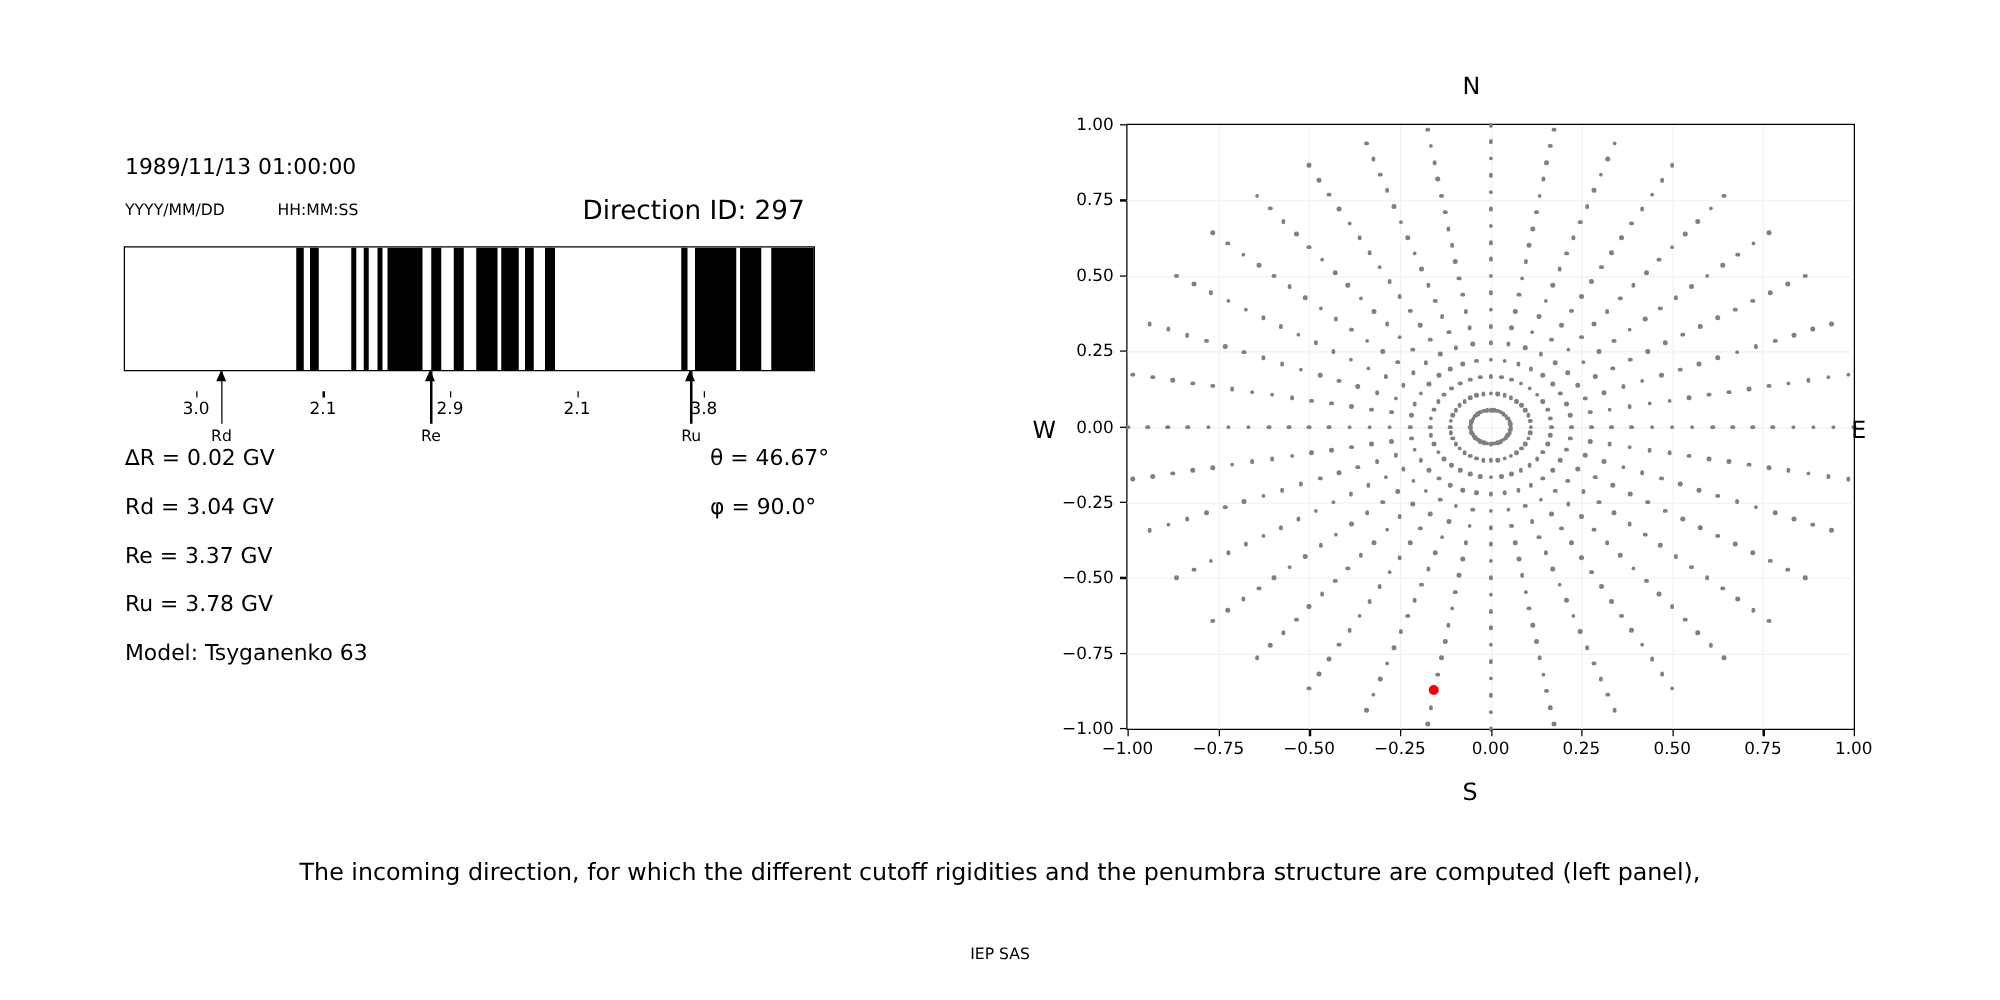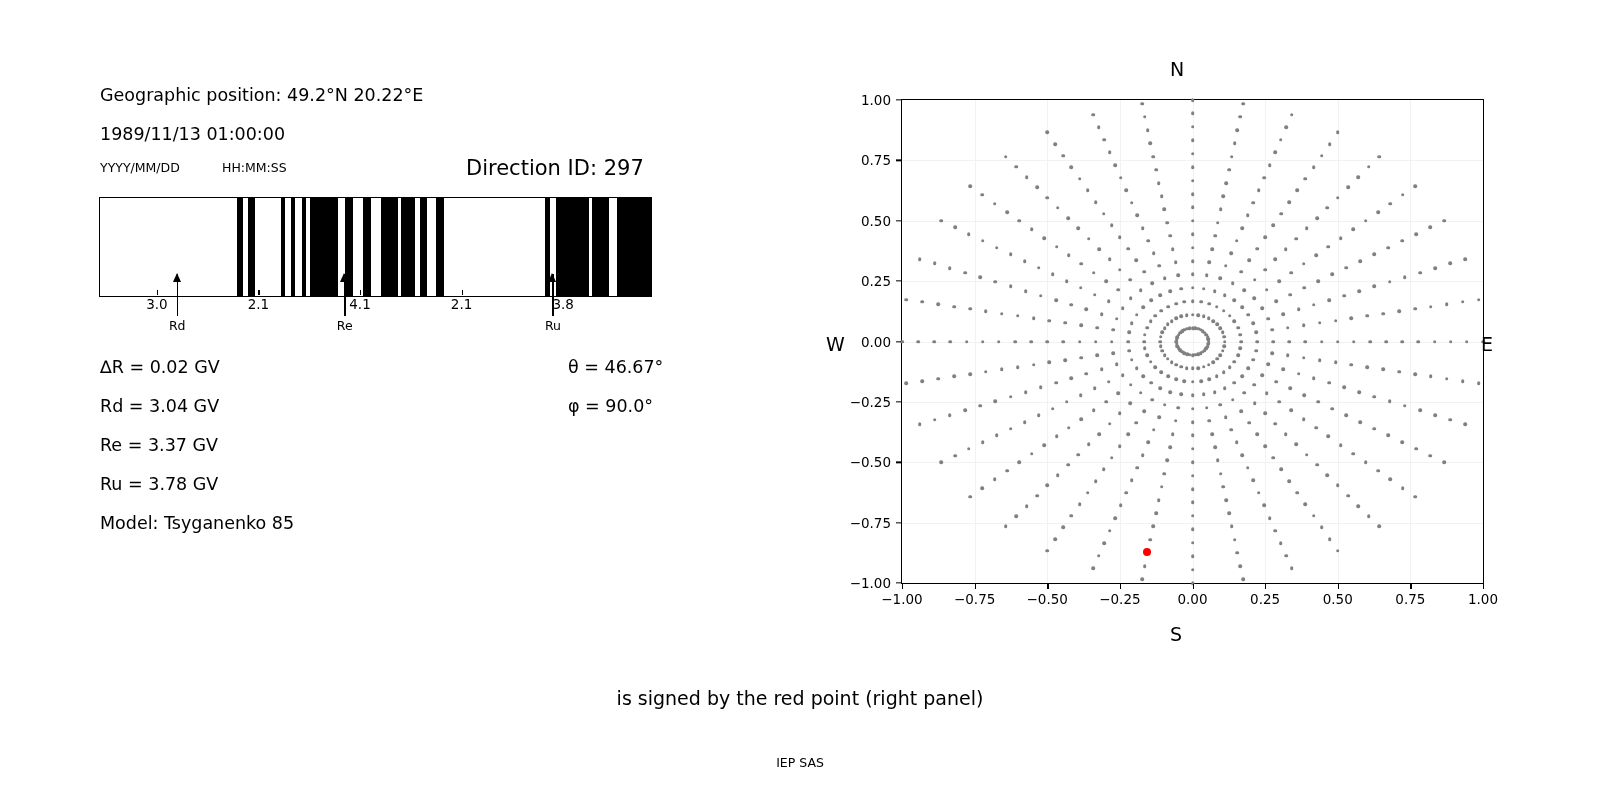--- a/index.html
+++ b/index.html
@@ -22,21 +22,21 @@
   
   #penumbra-wrap{position:absolute;left:99px;top:197px;width:553px;height:100px;}
   #penumbra-bar{
     position:absolute;left:0;top:0;width:100%;height:100%;
     background:#ffffff;border:1.3px solid #000000;box-sizing:border-box;
     overflow:hidden;
   }
   .stripe{position:absolute;top:0;height:100%;background:#000000;}
 
   
-  #rigidity-axis{position:absolute;left:99px;top:290px;width:553px;height:60px;}
+  #rigidity-axis{position:absolute;left:99px;top:313px;width:553px;height:60px;}
   .tickmark{position:absolute;top:0;width:1.3px;height:5px;background:#000;}
   .ticklabel{position:absolute;top:6px;font-size:13.5px;transform:translateX(-50%);white-space:nowrap;}
 
   
   .marker{position:absolute;top:-16px;}
   .marker .shaft{position:absolute;left:-0.7px;top:0;width:1.5px;height:42px;background:#000;}
   .marker .head{
     position:absolute;left:-4.5px;top:-1px;width:0;height:0;
     border-left:4.5px solid transparent;border-right:4.5px solid transparent;
     border-bottom:9px solid #000;
@@ -78,21 +78,20 @@
   #caption{position:absolute;left:0;top:682px;width:1600px;text-align:center;
            font-size:19px;line-height:32px;color:#000;}
   #footer{position:absolute;left:0;top:755px;width:1600px;text-align:center;
            font-size:12.5px;color:#000;}
 </style>
 </head>
 <body>
 
 <div id="left-panel">
 
-  <div class="info-line" id="geo-position">Geographic position: 49.2°N 20.22°E</div>
 
   <div class="info-line" id="datetime-value">1989/11/13 01:00:00</div>
 
   <div class="info-line" id="fmt-date">YYYY/MM/DD</div>
 
   <div class="info-line" id="fmt-time">HH:MM:SS</div>
 
   <div class="info-line" id="direction-id">Direction ID: 297</div>
 
   <div id="penumbra-wrap">
@@ -115,21 +114,21 @@
         <div class="stripe" style="left: 517.454px; width: 35.5464px;"></div>
       </div>
   </div>
 
   <div id="rigidity-axis">
       <div class="tickmark" style="left: 57.8898px;"></div>
       <div class="ticklabel" style="left: 57.8898px;">3.0</div>
       <div class="tickmark" style="left: 159.451px;"></div>
       <div class="ticklabel" style="left: 159.451px;">2.1</div>
       <div class="tickmark" style="left: 261.012px;"></div>
-      <div class="ticklabel" style="left: 261.012px;">4.1</div>
+      <div class="ticklabel" style="left: 261.012px;">2.9</div>
       <div class="tickmark" style="left: 362.573px;"></div>
       <div class="ticklabel" style="left: 362.573px;">2.1</div>
       <div class="tickmark" style="left: 464.134px;"></div>
       <div class="ticklabel" style="left: 464.134px;">3.8</div>
       <div class="marker" style="left: 78.202px;">
         <div class="shaft"></div>
         <div class="head"></div>
         <div class="mlabel">Rd</div>
       </div>
       <div class="marker" style="left: 245.778px;">
@@ -141,21 +140,21 @@
         <div class="shaft"></div>
         <div class="head"></div>
         <div class="mlabel">Ru</div>
       </div>
     </div>
 
   <div class="param col-a" style="top:357px;">∆R = 0.02 GV</div>
   <div class="param col-a" style="top:396px;">Rd = 3.04 GV</div>
   <div class="param col-a" style="top:435px;">Re = 3.37 GV</div>
   <div class="param col-a" style="top:474px;">Ru = 3.78 GV</div>
-  <div class="param col-a" style="top:513px;">Model: Tsyganenko 85</div>
+  <div class="param col-a" style="top:513px;">Model: Tsyganenko 63</div>
   <div class="param col-b" style="top:357px;">θ = 46.67°</div>
   <div class="param col-b" style="top:396px;">φ = 90.0°</div>
 </div>
 
 <div id="right-panel">
   <div id="plot-frame">
     <div id="grid-layer">
         <div class="gridline-v" style="left: 72.625px;"></div>
         <div class="gridline-v" style="left: 145.25px;"></div>
         <div class="gridline-v" style="left: 217.875px;"></div>
@@ -862,15 +861,15 @@
       <div class="xtickmark" style="left: 1483px; top: 584px;"></div>
     </div>
 
   <div class="compass" id="compass-n">N</div>
   <div class="compass" id="compass-s">S</div>
   <div class="compass" id="compass-w">W</div>
   <div class="compass" id="compass-e">E</div>
 </div>
 
 <div id="caption">
-  <div>is signed by the red point (right panel)</div>
+  <div>The incoming direction, for which the different cutoff rigidities and the penumbra structure are computed (left panel),</div>
 </div>
 <div id="footer">IEP SAS</div>
 
 </body></html>

